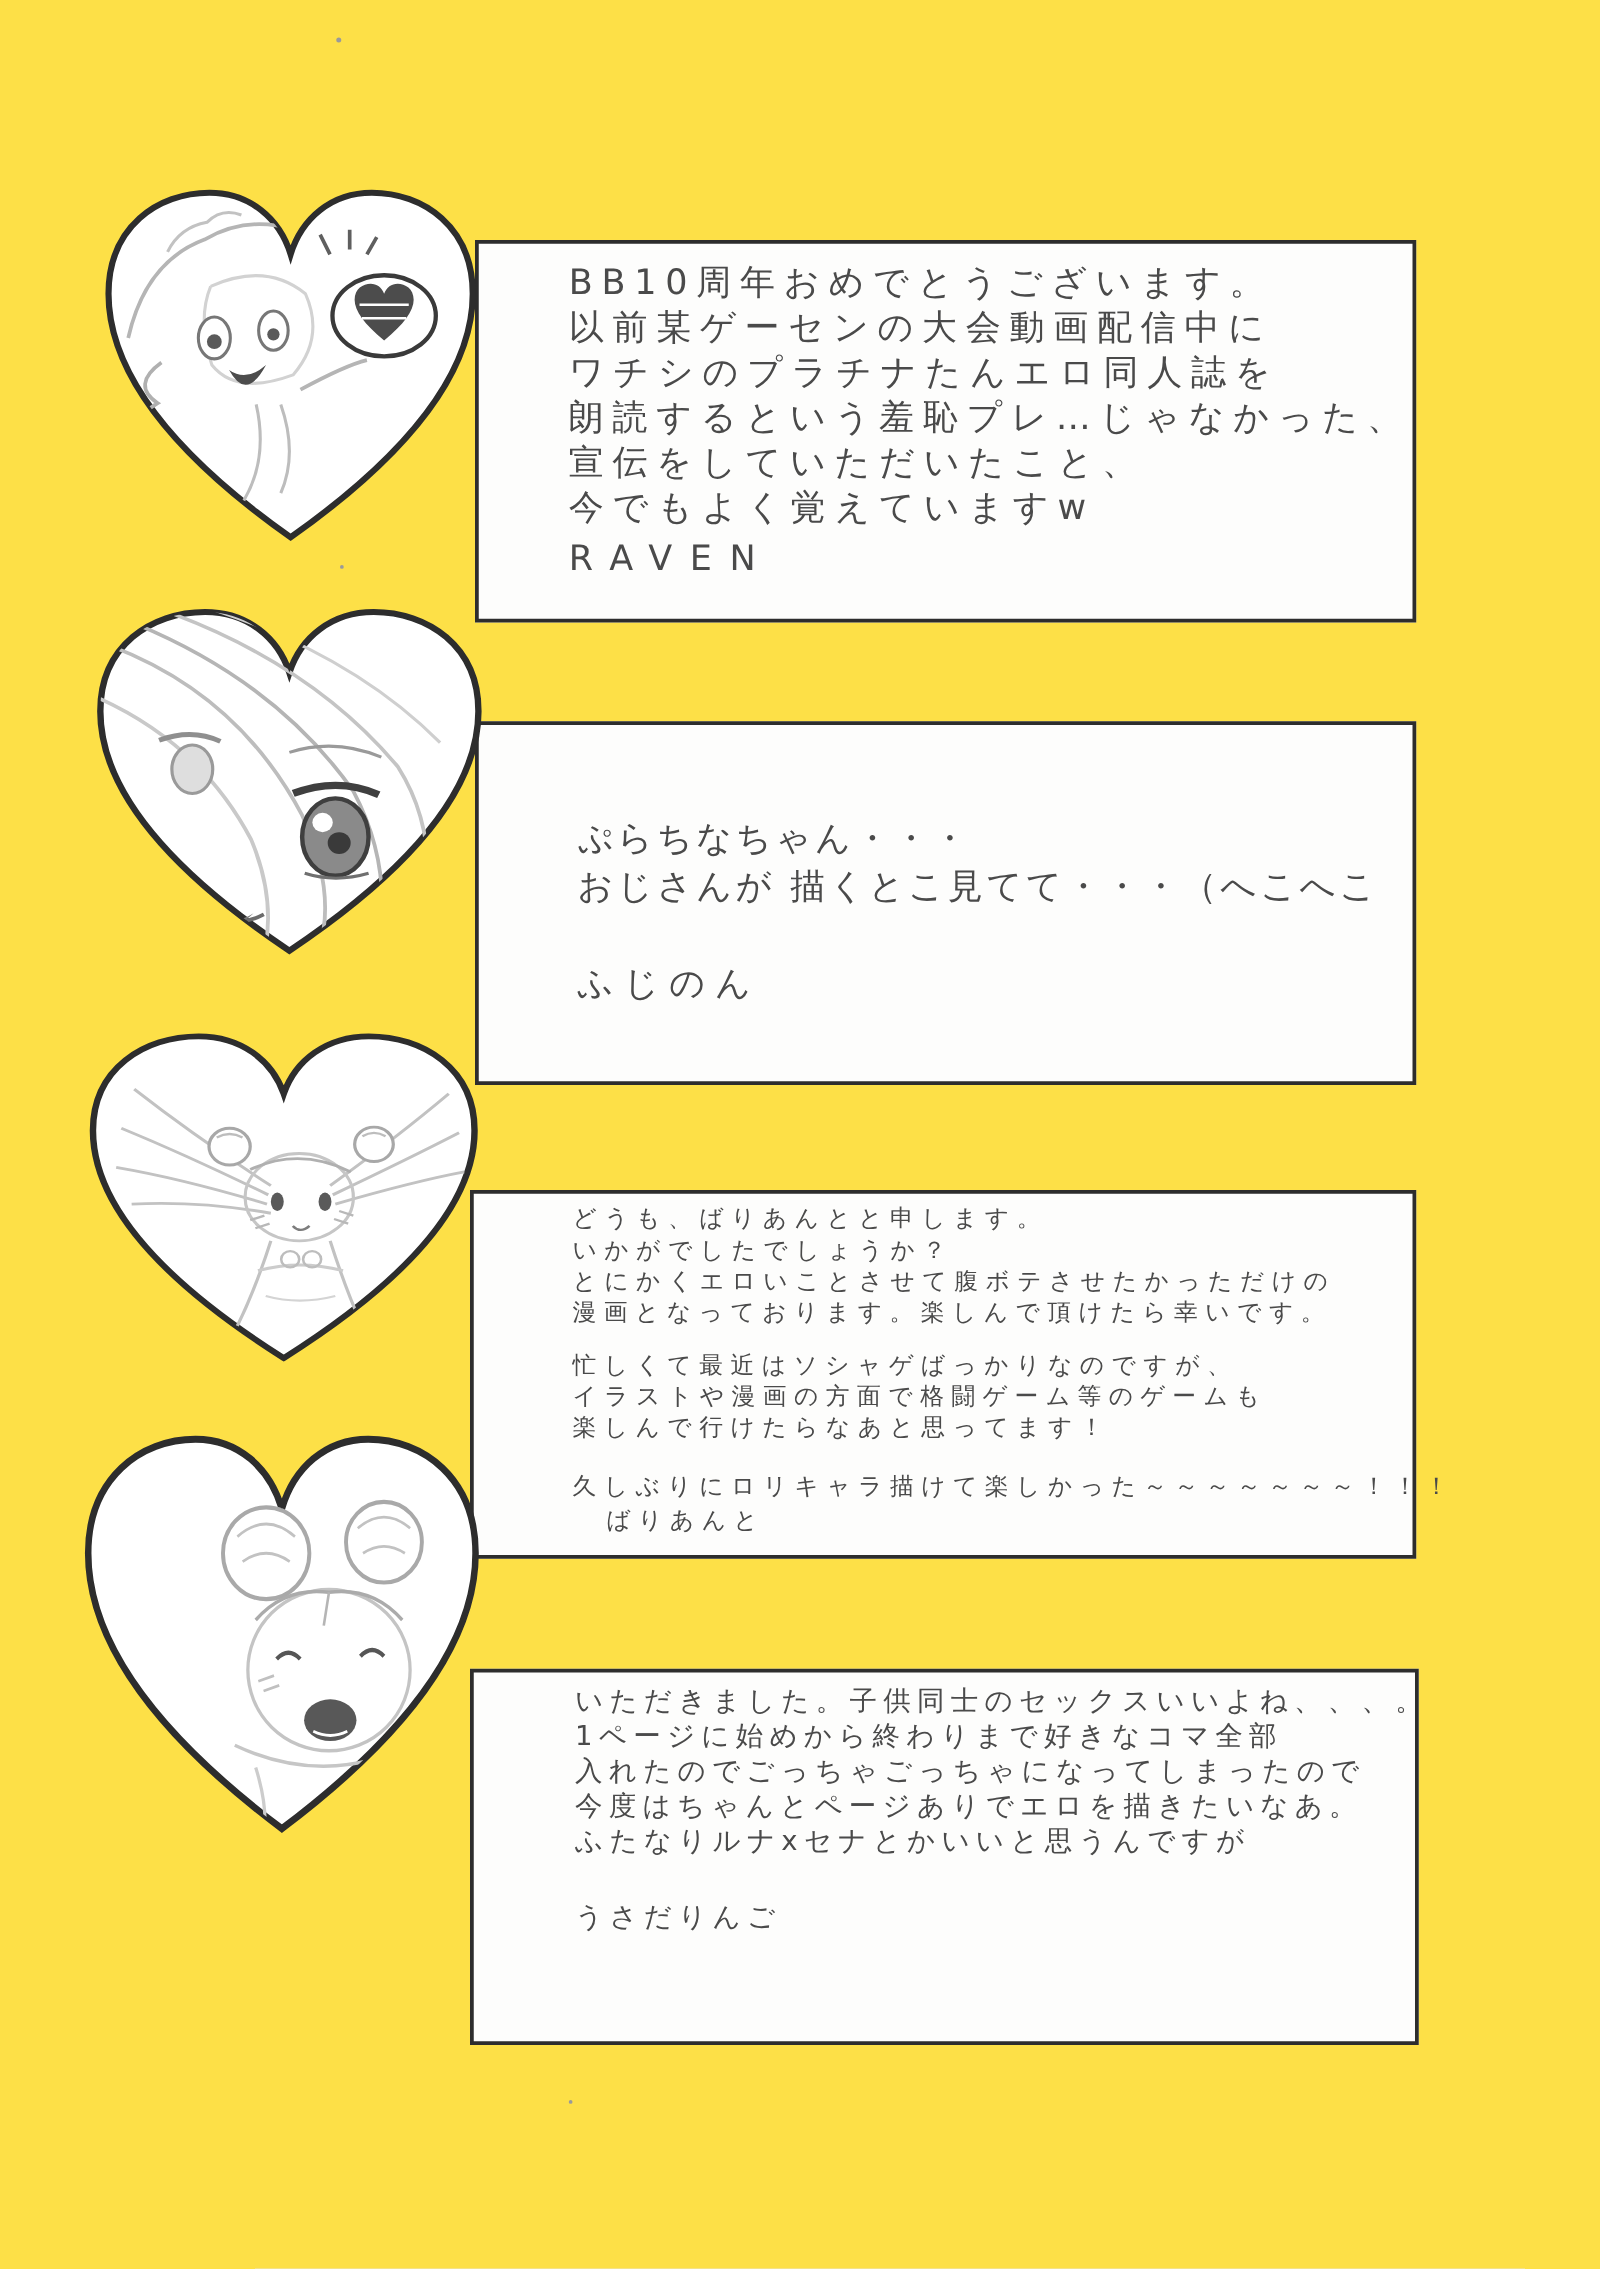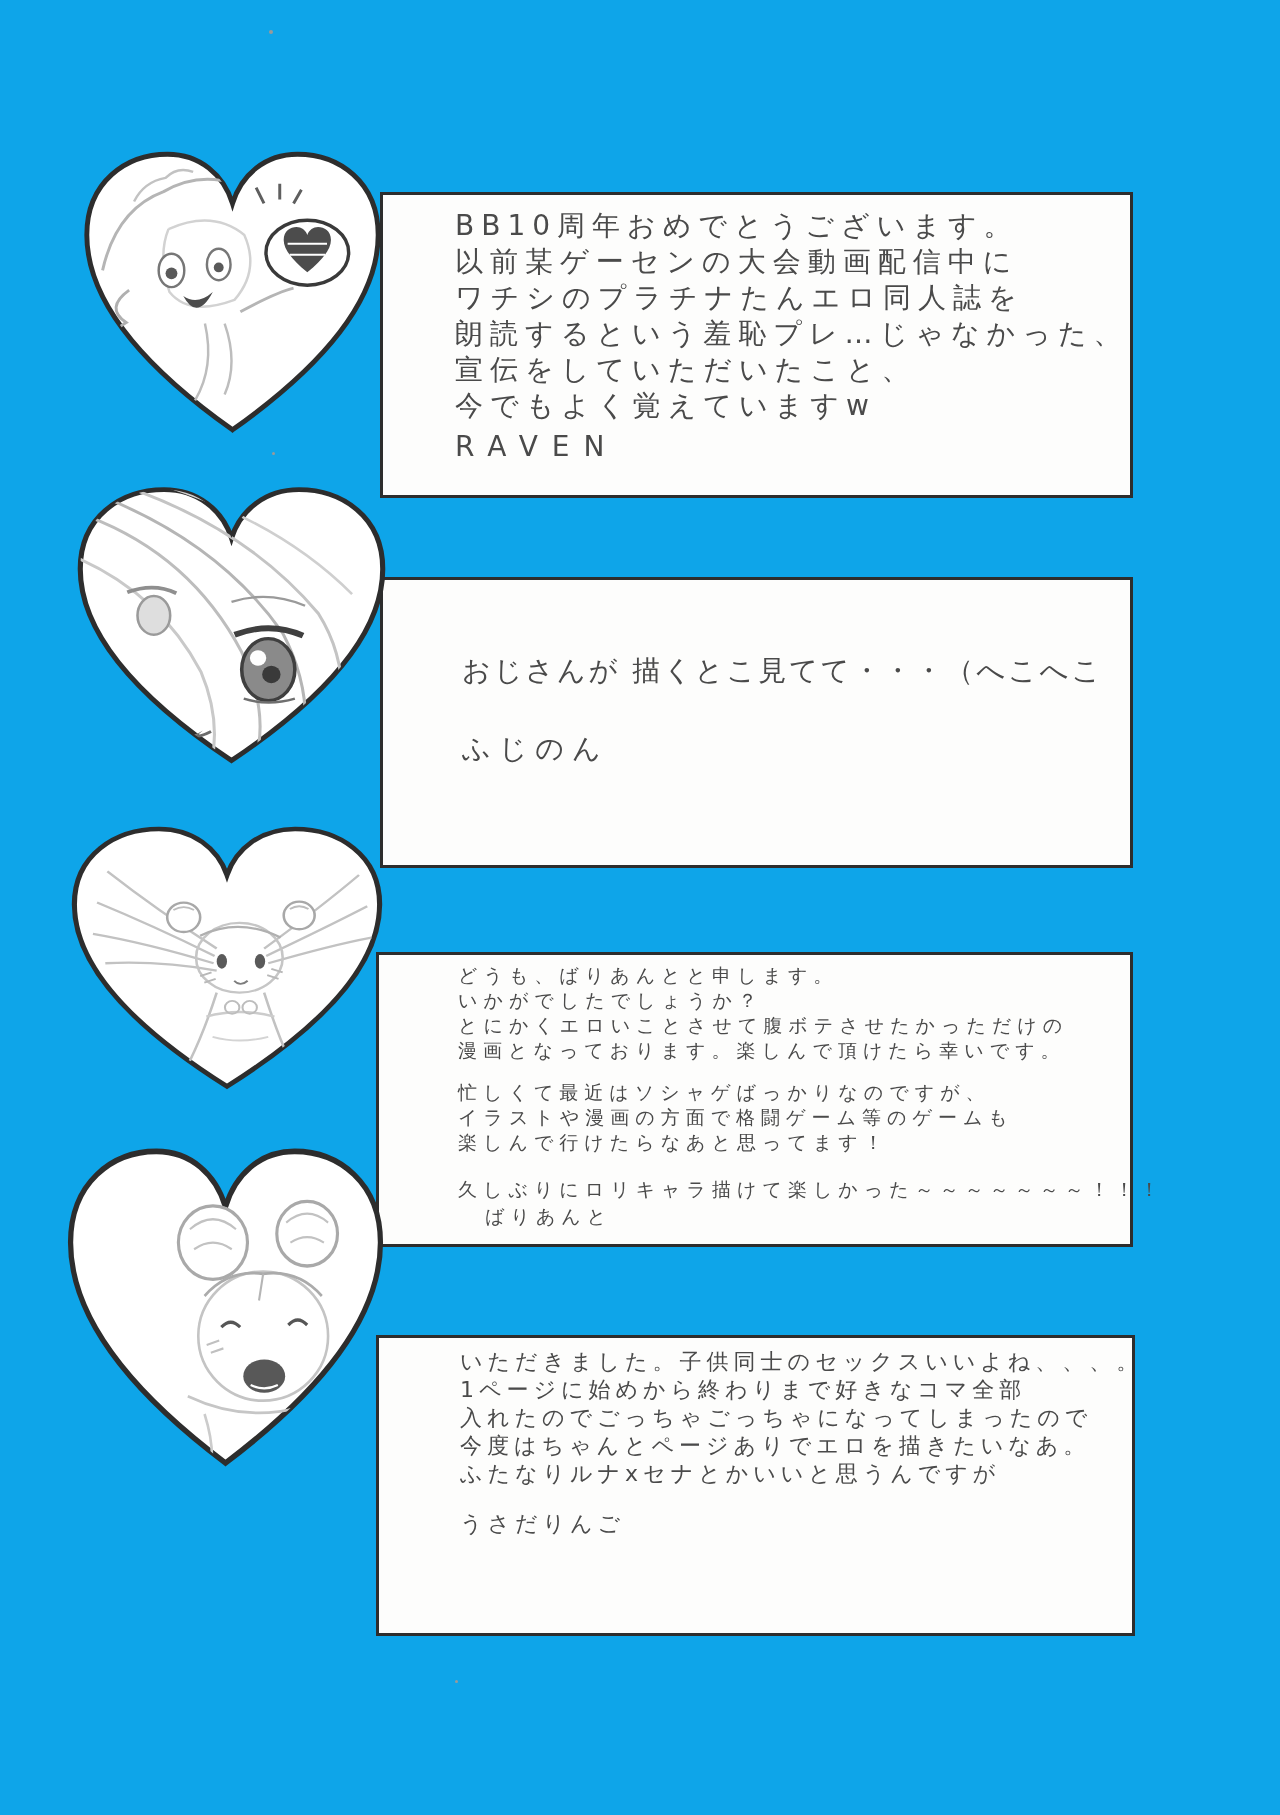--- a/index.html
+++ b/index.html
@@ -1,19 +1,19 @@
 <!DOCTYPE html>
 <html><head>
 <meta charset="utf-8">
 <style>
   html,body { margin:0; padding:0; background:#e8e8e6; }
   .page {
     position:relative;
     width:1280px; height:1815px;
-    background:#0ea5e9;
+    background:#fde047;
     overflow:hidden;
     font-family:"DejaVu Sans", sans-serif;
     color:#3a3a3a;
   }
   .msg-box {
     position:absolute;
     background:#fdfdfc;
     border:3px solid #2d2d2d;
     box-sizing:border-box;
   }
@@ -26,21 +26,21 @@
   
   .txt-2 { left:462px; top:652px; font-size:28px; line-height:38px; letter-spacing:3px; }
   .sig-2 { margin-top:40px; letter-spacing:8px; }
   
   .txt-3 { left:458px; top:963px; font-size:19px; line-height:25px; letter-spacing:6px; }
   .gap-a { margin-top:17px; }
   .gap-b { margin-top:22px; }
   .sig-3 { margin-top:2px;margin-left:27px; }
   
   .txt-4 { left:460px; top:1348px; font-size:22px; line-height:28px; letter-spacing:5px; }
-  .sig-4 { margin-top:22px; }
+  .sig-4 { margin-top:33px; }
   .speck { position:absolute; background:#9a9a9a; border-radius:50%; z-index:1; }
 </style>
 </head>
 <body>
 
 <div class="page">
 
   <div class="msg-box" style="left:380px; top:192px; width:753px; height:306px;"></div>
 
   <div class="heart-wrap" style="left:75px; top:140px;">
@@ -107,20 +107,21 @@
         <path d="M172 228 Q196 236 222 228" fill="none" stroke="#6f6f6f" stroke-width="2.5"></path>
         <path d="M58 118 Q84 108 106 119" fill="none" stroke="#8f8f8f" stroke-width="4"></path>
         <ellipse cx="84" cy="142" rx="16" ry="20" fill="#dedede" stroke="#9a9a9a" stroke-width="2.5"></ellipse>
         <path d="M95 255 Q115 276 140 262" fill="none" stroke="#6b6b6b" stroke-width="3"></path>
         <path d="M102 258 Q116 272 132 261 Q116 278 102 258" fill="#7b7b7b"></path>
       </g>
     </svg>
   </div>
 
   <div class="txt txt-2">
+    <div class="txt-line">ぷらちなちゃん・・・</div>
     <div class="txt-line">おじさんが 描くとこ見てて・・・（へこへこ</div>
     <div class="txt-line sig-2">ふじのん</div>
   </div>
 
   <div class="msg-box" style="left:376px; top:952px; width:757px; height:295px;"></div>
 
   <div class="heart-wrap" style="left:62px; top:818px;">
     <svg width="330" height="285" viewBox="0 0 320 310" preserveAspectRatio="none">
       <defs>
           <clipPath id="hc3">

